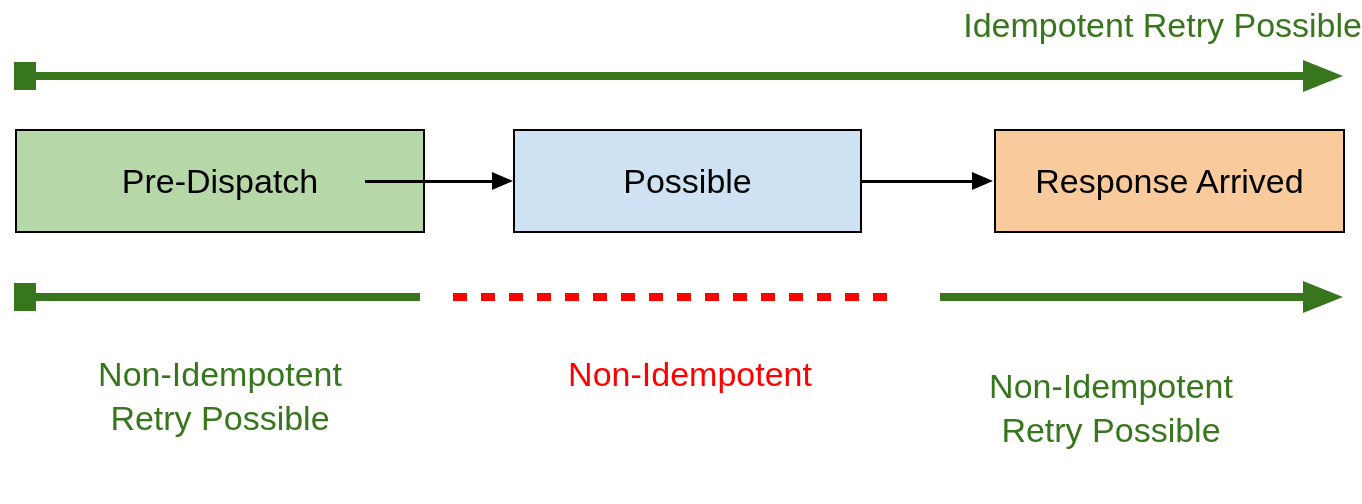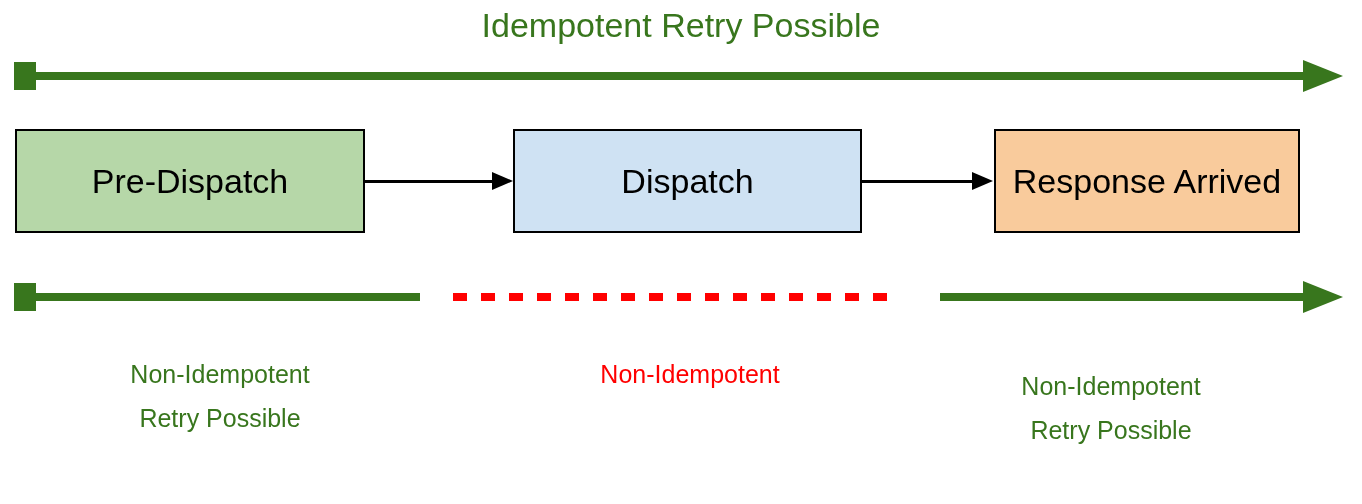--- a/index.html
+++ b/index.html
@@ -19,21 +19,21 @@
     --box-green: #b6d7a8;
     --box-blue: #cfe2f3;
     --box-orange: #f9cb9c;
     --line-black: #000000;
   }
   .abs { position: absolute; }
 
   
   .title {
     left: 0; right: 0; top: 6px;
-    text-align: center;
+    text-align: right;
     font-size: 34px;
     color: var(--green);
     white-space: nowrap;
   }
 
   
   .start-square {
     width: 22px; height: 28px;
     background: var(--green);
   }
@@ -60,42 +60,42 @@
     height: 104px;
     box-sizing: border-box;
     border: 2px solid var(--line-black);
     display: flex;
     align-items: center;
     justify-content: center;
     font-size: 34px;
     color: #000000;
     white-space: nowrap;
   }
-  .box-pre { left: 15px;  width: 350px; background: var(--box-green); }
+  .box-pre { left: 15px;  width: 410px; background: var(--box-green); }
   .box-dis { left: 513px; width: 349px; background: var(--box-blue); }
-  .box-res { left: 994px; width: 306px; background: var(--box-orange); }
+  .box-res { left: 994px; width: 351px; background: var(--box-orange); }
 
   
   .conn-line {
     top: 180px;
     height: 3px;
     background: var(--line-black);
   }
   .conn-head {
     top: 172px;
     width: 0; height: 0;
     border-top: 9px solid transparent;
     border-bottom: 9px solid transparent;
     border-left: 21px solid var(--line-black);
   }
 
   
   .caption {
     text-align: center;
-    font-size: 25px;
+    font-size: 34px;
     line-height: 44px;
     white-space: nowrap;
   }
   .caption.green { color: var(--green); }
   .caption.red   { color: var(--red); }
 </style>
 </head>
 <body>
 
 <div id="canvas" style="--green: #38761d; --red: #ff0000; --box-green: #b6d7a8; --box-blue: #cfe2f3; --box-orange: #f9cb9c; --line-black: #000000;">
@@ -105,21 +105,21 @@
   <div>
     <div class="abs start-square" style="left:14px; top:62px;"></div>
     <div class="abs green-line" style="left:30px; top:72px; width:1275px;"></div>
     <div class="abs green-head" style="left:1303px; top:60px;"></div>
   </div>
 
   <div class="abs state-box box-pre">
     <span>Pre-Dispatch</span>
   </div>
   <div class="abs state-box box-dis">
-    <span>Dispatch</span>
+    <span>Possible</span>
   </div>
   <div class="abs state-box box-res">
     <span>Response Arrived</span>
   </div>
 
   <div>
     <div class="abs conn-line" style="left:365px; width:130px;"></div>
     <div class="abs conn-head" style="left:492px;"></div>
   </div>
 

